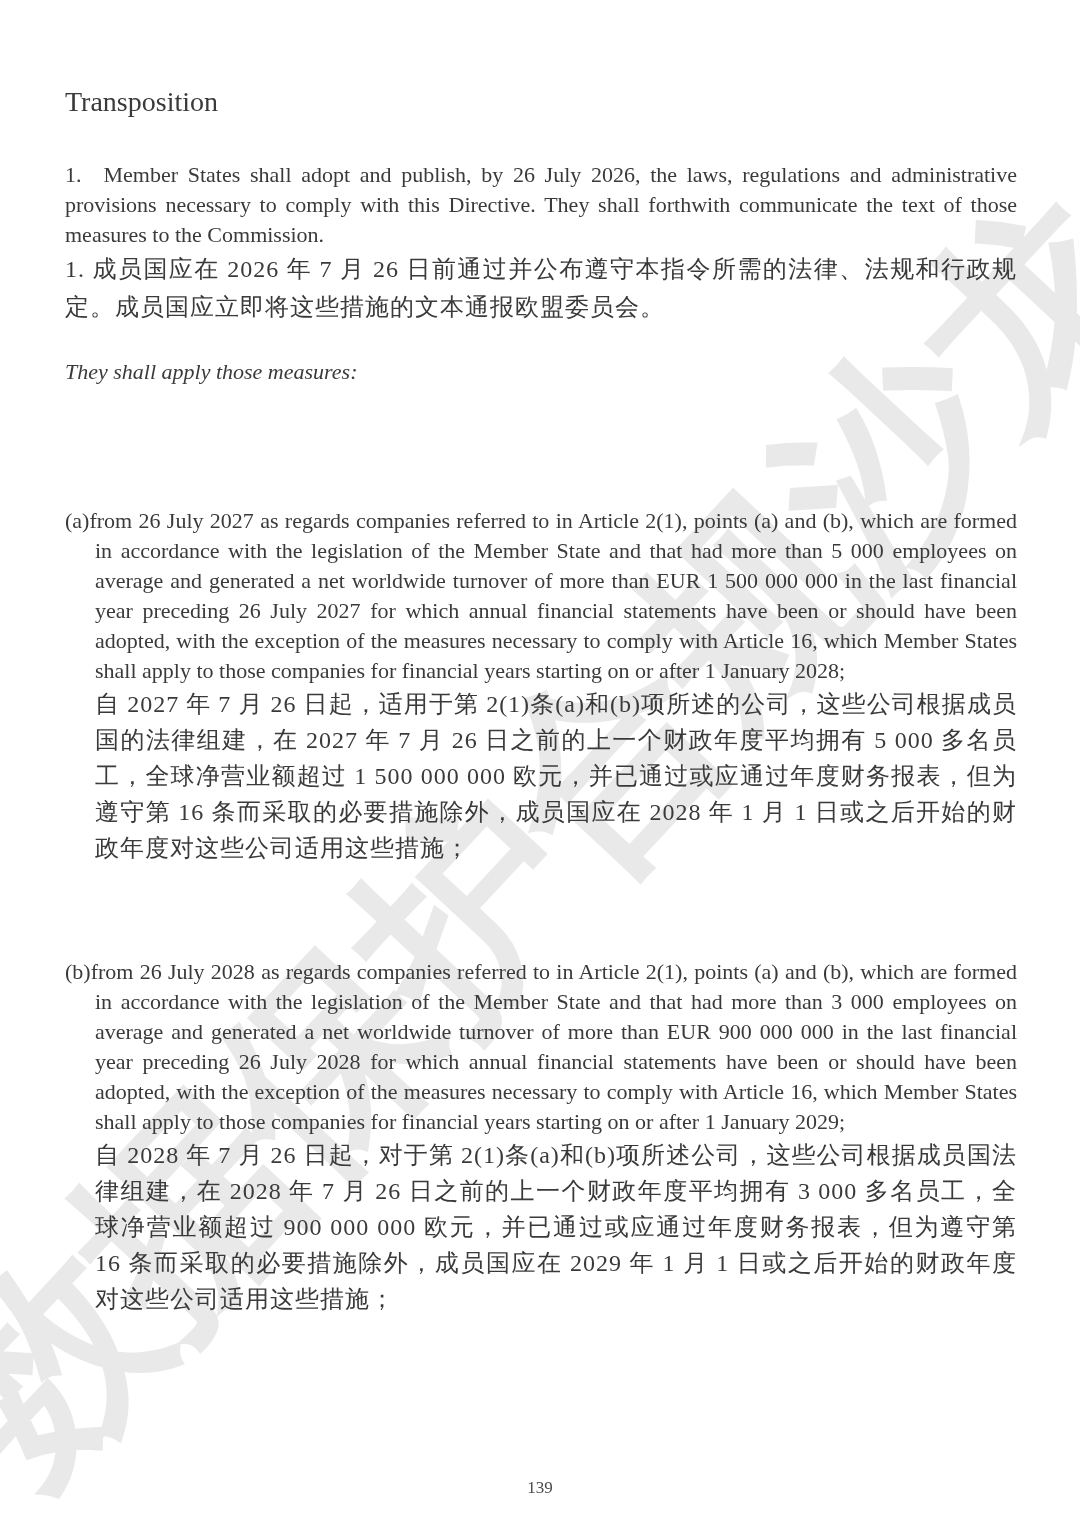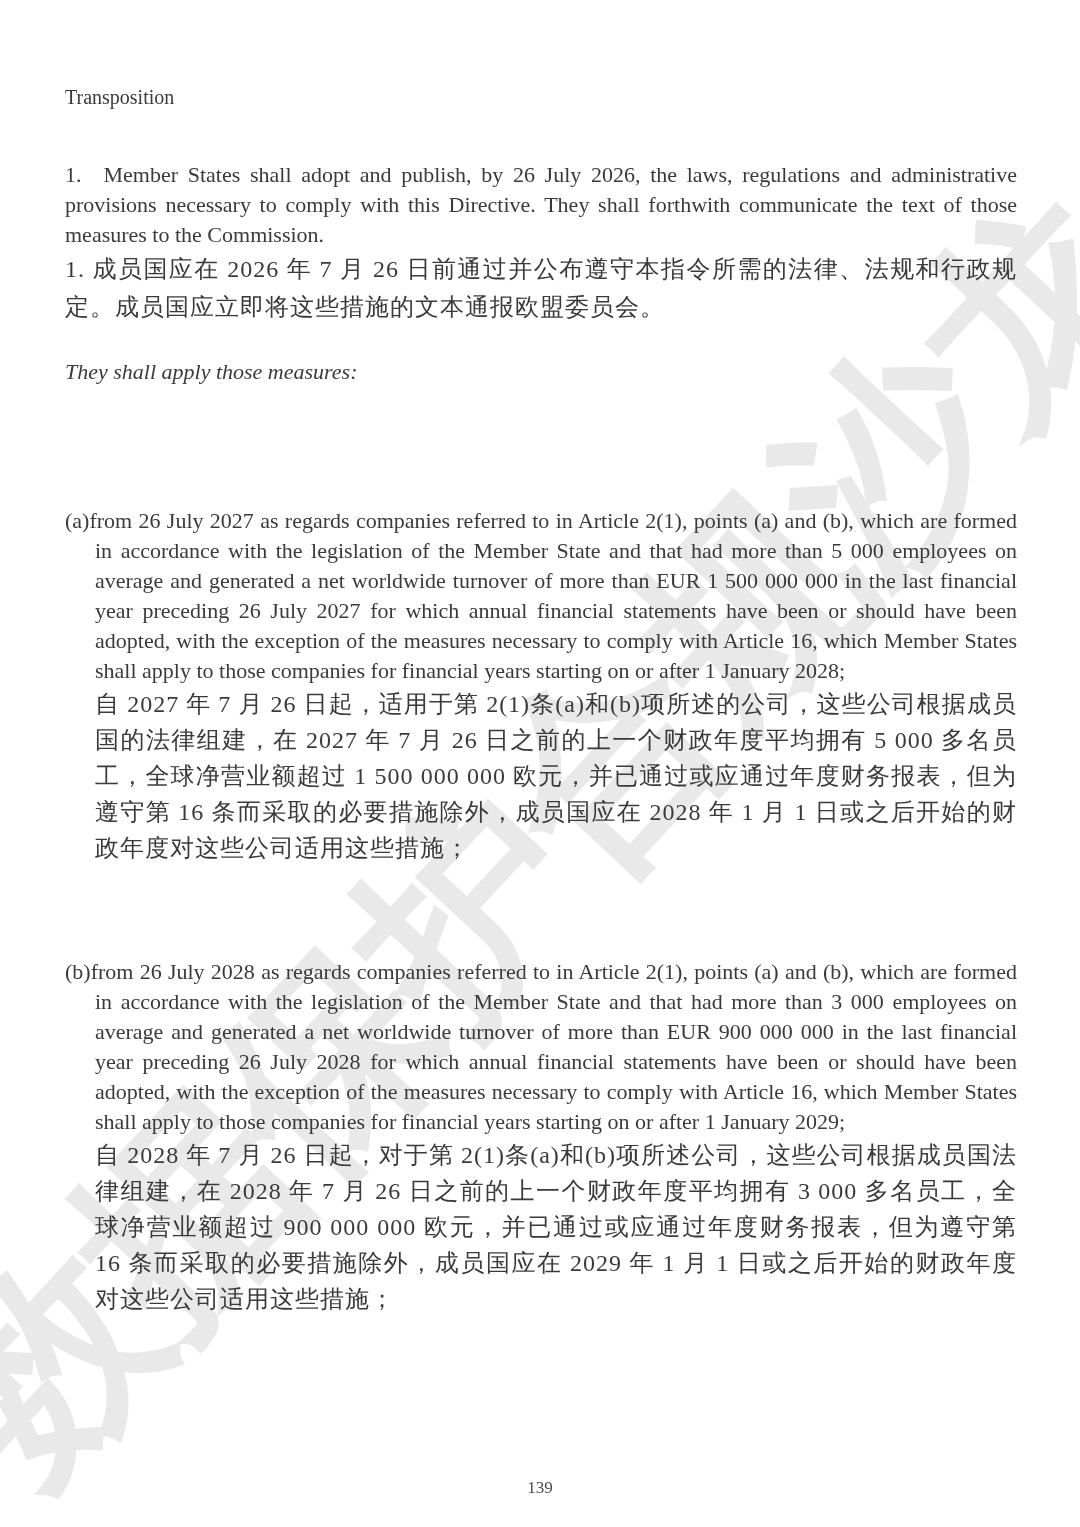--- a/index.html
+++ b/index.html
@@ -25,21 +25,21 @@
     letter-spacing: -6px;
     white-space: nowrap;
     z-index: 0;
     user-select: none;
     pointer-events: none;
     font-family: "DejaVu Serif", serif;
   }
   .content { position: absolute; inset: 0; z-index: 1; }
   .heading {
     position: absolute; top: 86px; left: 65px;
-    font-size: 20px; font-weight: normal; margin: 0;
+    font-size: 28px; font-weight: normal; margin: 0;
     color: #3a3a3a;
   }
   .block { position: absolute; left: 65px; width: 952px; }
   .block-para1   { top: 160px; }
   .block-intro   { top: 357px; font-style: italic; }
   .block-item-a  { top: 506px; }
   .block-item-b  { top: 957px; }
   p.en {
     margin: 0;
     font-size: 22px; line-height: 30px;

